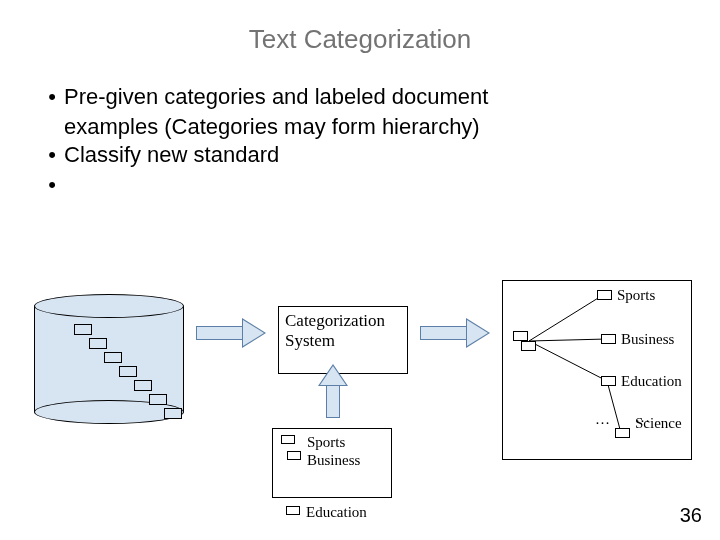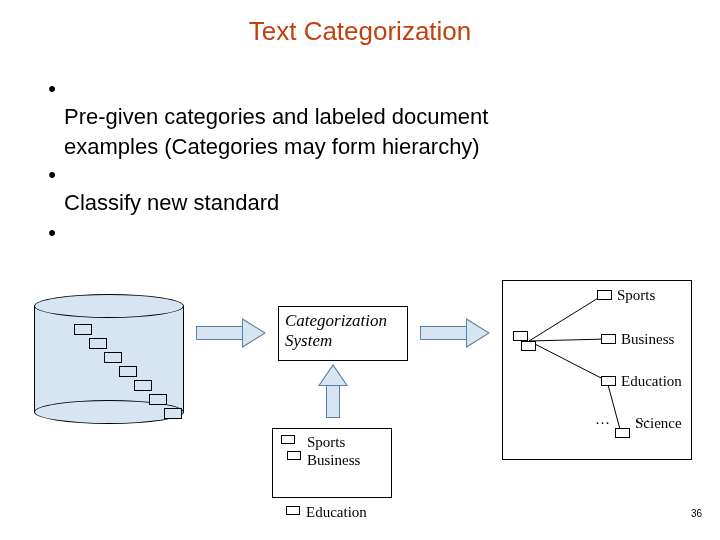--- a/index.html
+++ b/index.html
@@ -8,43 +8,42 @@
     width: 720px;
     height: 540px;
     background: #fff;
     font-family: Arial, Helvetica, sans-serif;
     position: relative;
     overflow: hidden;
   }
   .title {
     text-align: center;
     font-size: 26px;
-    padding-top: 16px;
-    color: #c2410c;
+    padding-top: 24px;
+    color: #737373;
   }
   .bullets {
     margin: 28px 0 0 40px;
     font-size: 22px;
     color: #000;
   }
   .bullets .row {
     display: flex;
     align-items: flex-start;
     margin-bottom: 2px;
   }
   .bullets .dot {
     width: 24px;
     flex: 0 0 24px;
     text-align: center;
     font-size: 22px;
     line-height: 28px;
   }
   .bullets .txt {
     line-height: 28px;
-    margin-top: 28px;
   }
   .bullets .cont {
     margin-left: 24px;
     line-height: 28px;
   }
 
   
   .diagram {
     position: absolute;
     left: 0; top: 260px;
@@ -146,28 +145,27 @@
     width: 0; height: 0;
     border-left: 13px solid transparent;
     border-right: 13px solid transparent;
     border-bottom: 19px solid #d7e4f2;
   }
 
   
   .catbox {
     position: absolute;
     left: 278px; top: 46px;
-    width: 130px; height: 55px;
+    width: 130px; height: 68px;
     border: 1px solid #000;
     background: #fff;
     font-family: "Times New Roman", serif;
     font-size: 17px;
     line-height: 20px;
     padding: 4px 6px;
-    font-style: italic;
   }
 
   
   .tree {
     position: absolute;
     left: 502px; top: 20px;
     width: 190px; height: 180px;
     border: 1px solid #000;
     background: #fff;
     font-family: "Times New Roman", serif;
@@ -233,22 +231,22 @@
   .train-edu .mini {
     position: absolute;
     left: -20px; top: 2px;
     width: 14px; height: 9px;
     border: 1px solid #000;
     background: #fff;
   }
 
   .pagenum {
     position: absolute;
-    right: 18px; bottom: 21px;
-    font-size: 10px;
+    right: 18px; bottom: 13px;
+    font-size: 20px;
     color: #000;
   }
 </style>
 </head>
 <body>
 
 <div class="title">Text Categorization</div>
 
 <div class="bullets">
   <div class="row">

